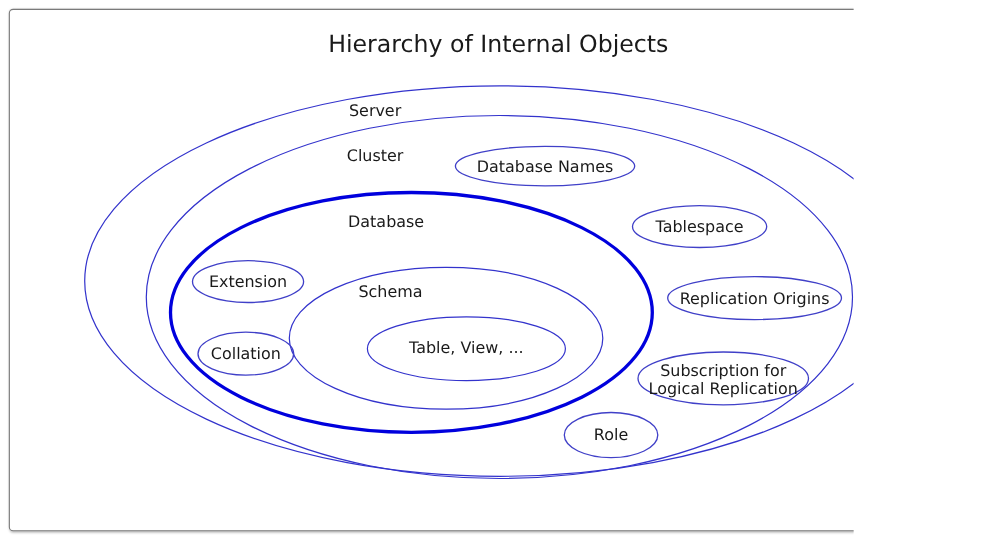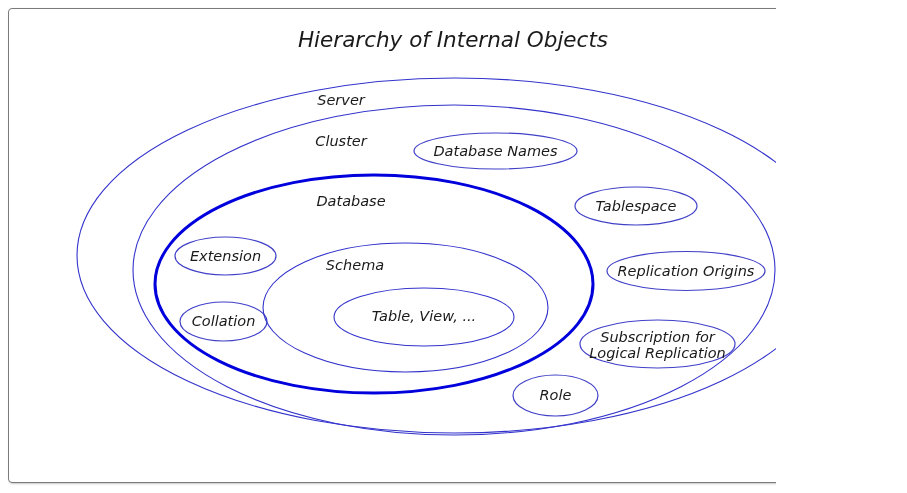--- a/index.html
+++ b/index.html
@@ -10,21 +10,20 @@
   }
   body {
     font-family: "DejaVu Sans", "Liberation Sans", sans-serif;
   }
   #canvas {
     position: relative;
     width: 776px;
     height: 493px;
     background: #ffffff;
     overflow: hidden;
-    font-style: italic;
   }
   .frame {
     position: absolute;
     left: 8px;
     top: 8px;
     width: 889px;
     height: 475px;
     box-sizing: border-box;
     border: 1px solid #7a7a7a;
     border-radius: 4px;

